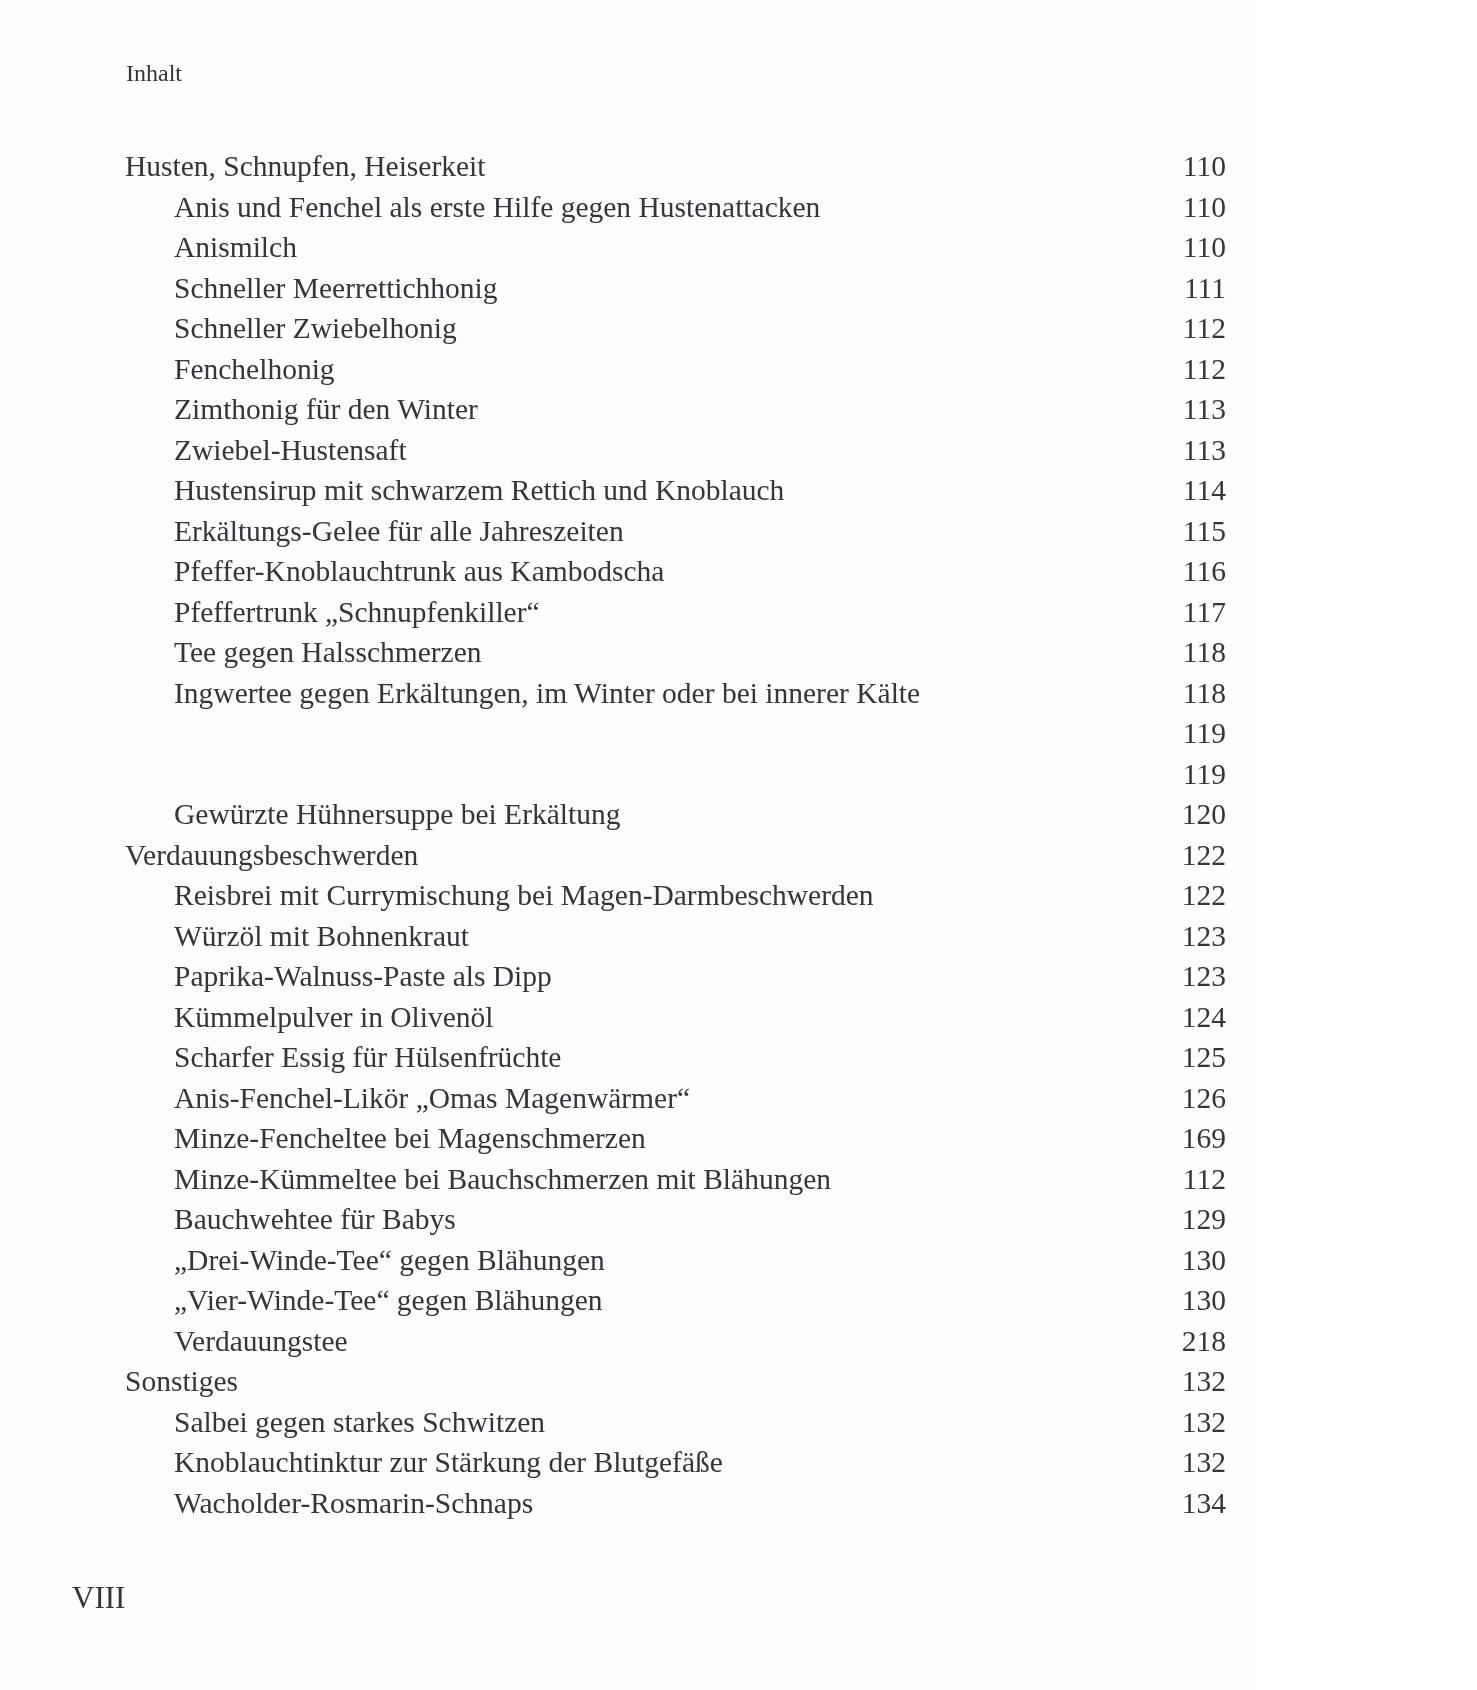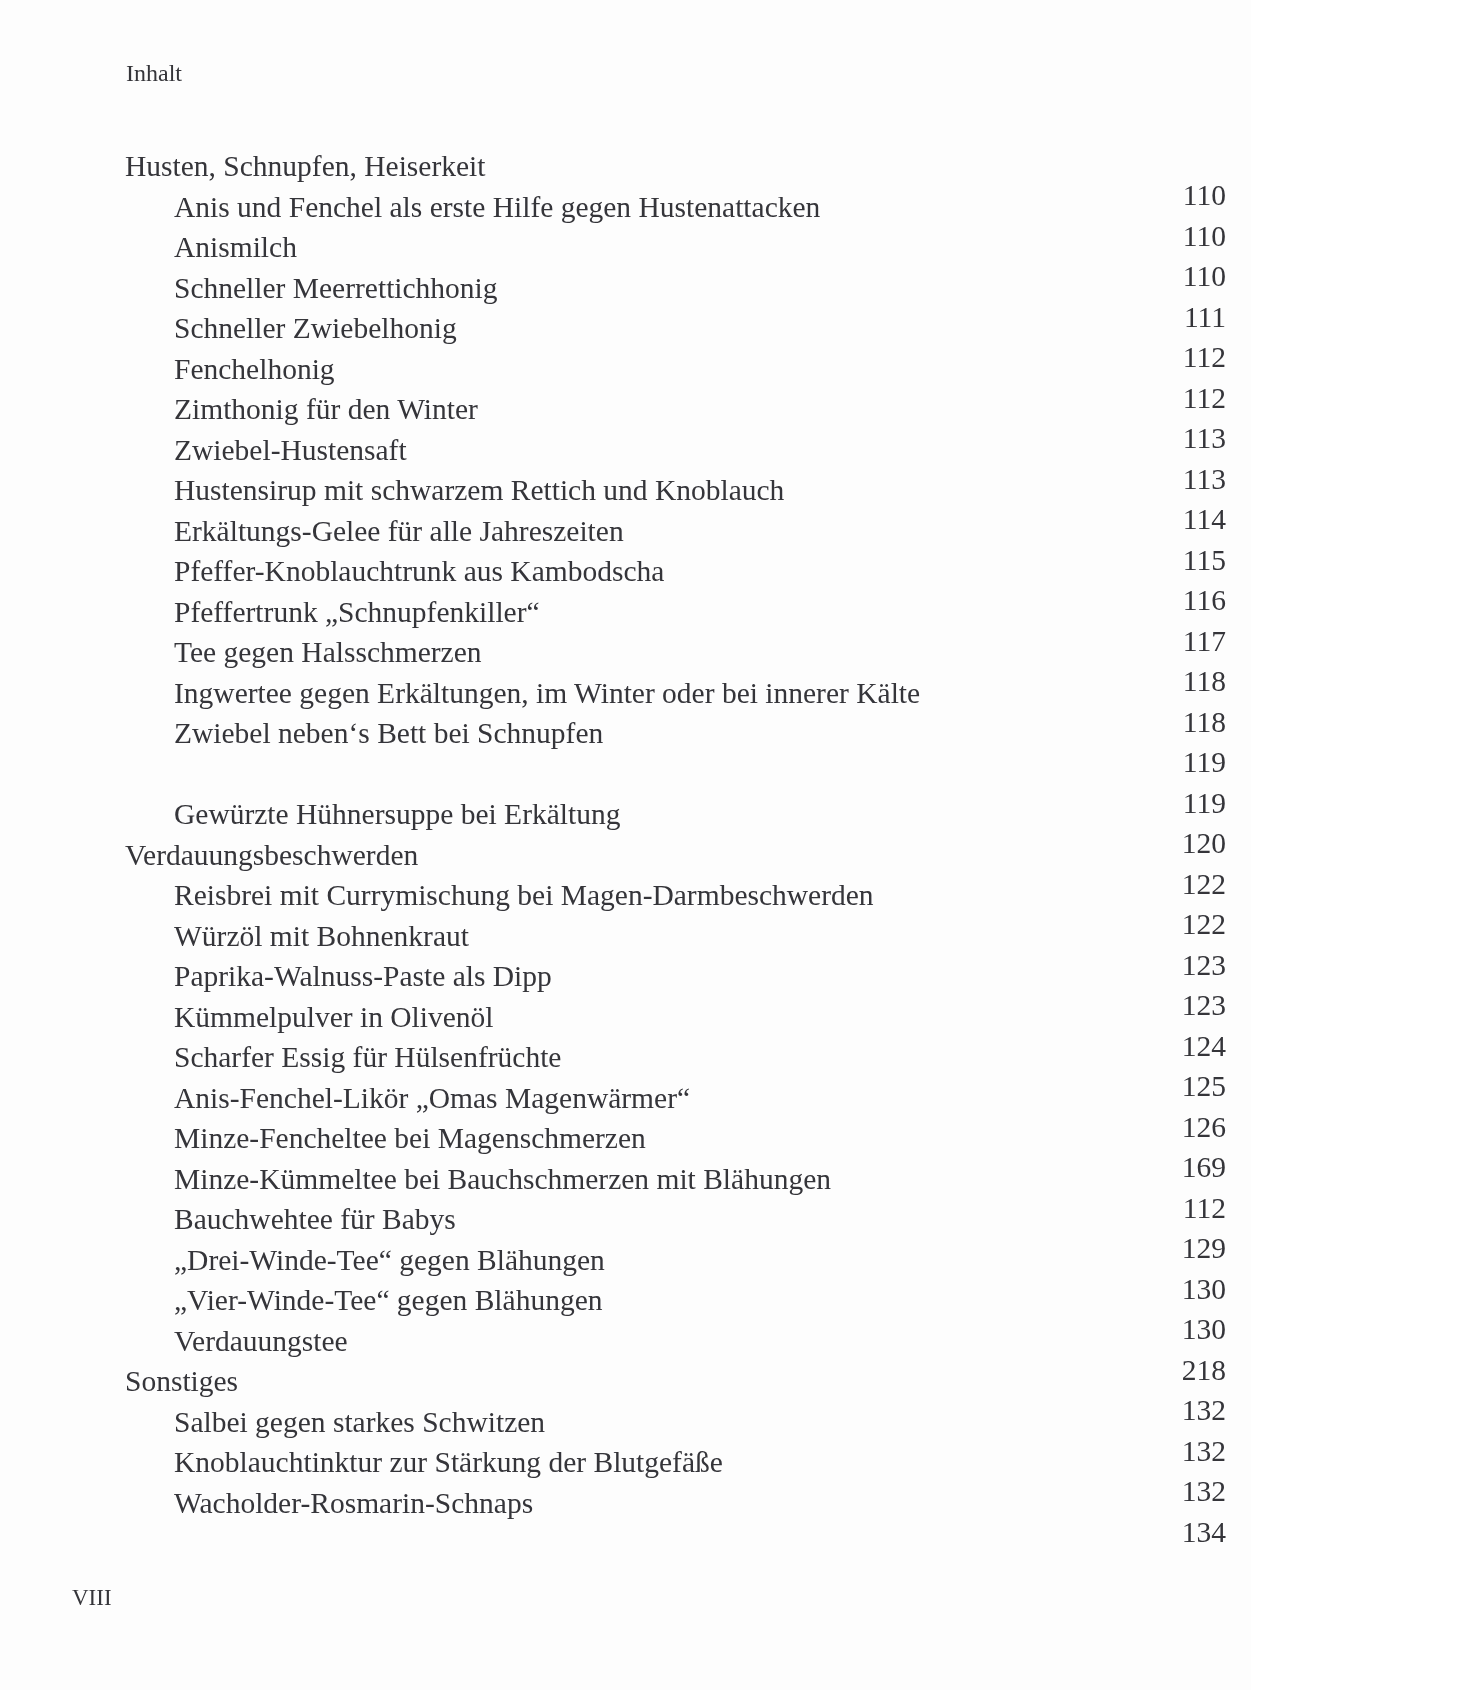--- a/index.html
+++ b/index.html
@@ -36,27 +36,26 @@
     line-height: 40.5px;
     font-size: 29.5px;
     white-space: nowrap;
   }
   .toc-row.lvl1 .entry-title {
     padding-left: 49px;
   }
   .entry-page {
     margin-left: auto;
     padding-left: 20px;
-    margin-top: 29px;
   }
   .folio {
     position: absolute;
     left: 72px;
     top: 1580px;
-    font-size: 23px;
+    font-size: 31px;
     line-height: 36px;
   }
 </style>
 </head>
 <body>
 
 <div class="page">
 
   <div class="running-header">Inhalt</div>
 
@@ -111,21 +110,20 @@
   </div>
       <div class="toc-row lvl1">
     <span class="entry-title">Tee gegen Halsschmerzen</span>
     <span class="entry-page">118</span>
   </div>
       <div class="toc-row lvl1">
     <span class="entry-title">Ingwertee gegen Erkältungen, im Winter oder bei innerer Kälte</span>
     <span class="entry-page">118</span>
   </div>
       <div class="toc-row lvl1">
-    <span class="entry-title">Zwiebel neben‘s Bett bei Schnupfen</span>
     <span class="entry-page">119</span>
   </div>
       <div class="toc-row lvl1">
     <span class="entry-page">119</span>
   </div>
       <div class="toc-row lvl1">
     <span class="entry-title">Gewürzte Hühnersuppe bei Erkältung</span>
     <span class="entry-page">120</span>
   </div>
       <div class="toc-row lvl0">

